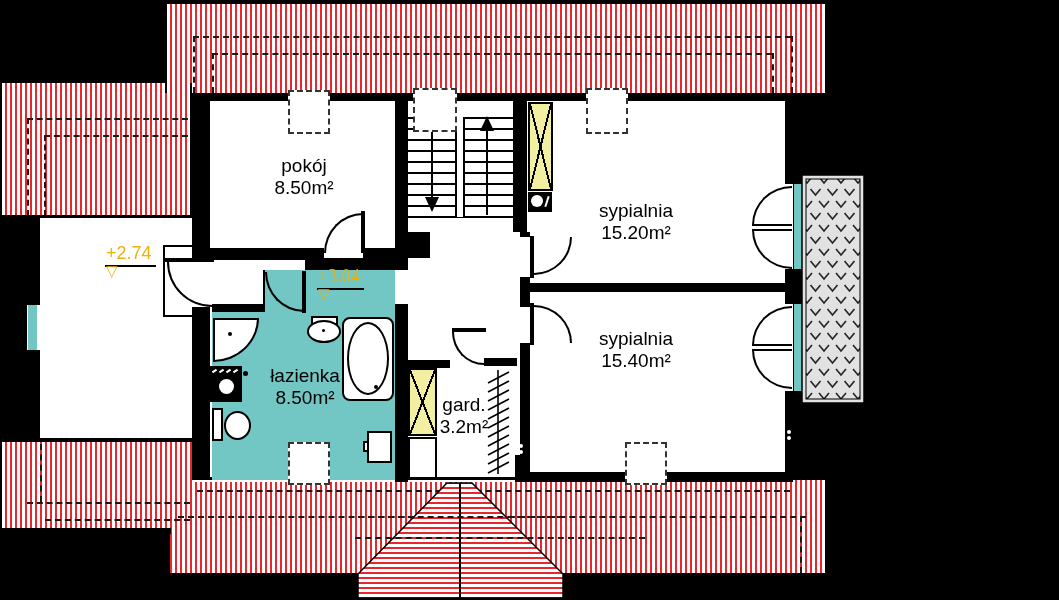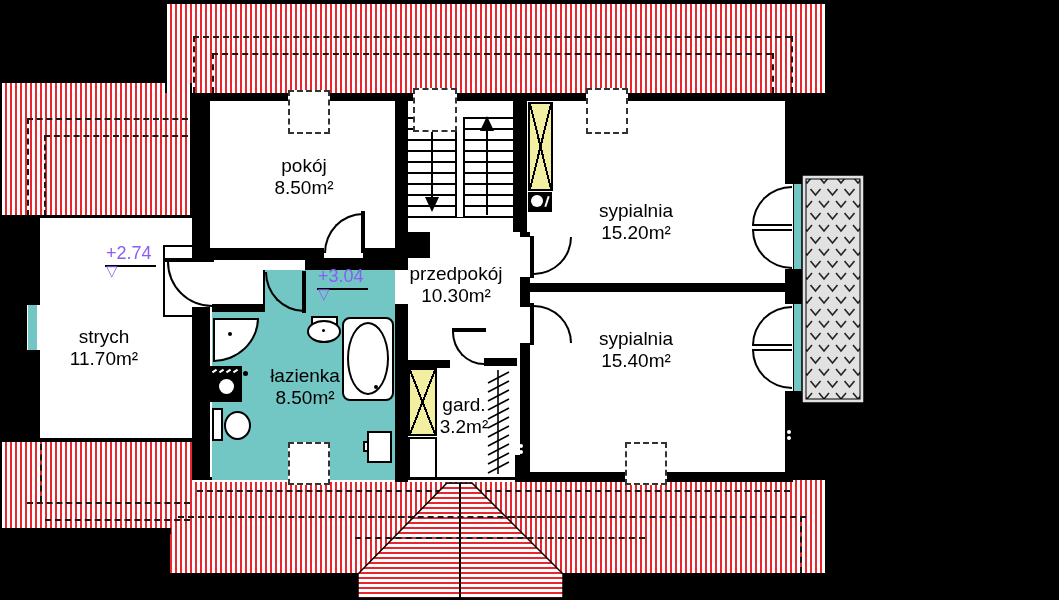--- a/index.html
+++ b/index.html
@@ -20,21 +20,21 @@
   .arc{position:absolute;box-sizing:border-box;}
   .arcBL{border-left:2px solid #000;border-bottom:2px solid #000;border-bottom-left-radius:100% 100%;}
   .arcTL{border-left:2px solid #000;border-top:2px solid #000;border-top-left-radius:100% 100%;}
   .arcTR{border-right:2px solid #000;border-top:2px solid #000;border-top-right-radius:100% 100%;}
   .arcBR{border-right:2px solid #000;border-bottom:2px solid #000;border-bottom-right-radius:100% 100%;}
   .fix{position:absolute;background:#fff;border:2px solid #000;box-sizing:border-box;}
   .dot{position:absolute;background:#000;border-radius:50%;}
   .treads{position:absolute;background:repeating-linear-gradient(180deg,#000 0 1.6px,transparent 1.6px 11px);}
   .room-label{position:absolute;transform:translateX(-50%);text-align:center;color:#000;
               font-size:19px;line-height:22px;white-space:nowrap;}
-  .datum{position:absolute;color:#8b5cf6;font-size:18px;}
+  .datum{position:absolute;color:#eab308;font-size:18px;}
   .datum .lbl{border-bottom:2px solid #000;padding:0 4px 1px 1px;display:inline-block;}
   .datum .tri{position:absolute;left:1px;top:19px;font-size:15px;}
   .wbreak{position:absolute;background:#fff;border-radius:50%;width:4px;height:4px;}
 </style>
 </head>
 <body>
 
 <div id="canvas">
 
   <div class="abs vstripes" style="left:165px;top:4px;width:662px;height:89px;"></div>
@@ -220,43 +220,35 @@
   <div class="wbreak" style="left:787px;top:436px;"></div>
 
   <div class="room-label" style="left:304px;top:155px;">
     <div>pokój</div>
     <div>8.50m²</div>
   </div>
   <div class="room-label" style="left:636px;top:200px;">
     <div>sypialnia</div>
     <div>15.20m²</div>
   </div>
-  <div class="room-label" style="left:456px;top:263px;">
-    <div>przedpokój</div>
-    <div>10.30m²</div>
-  </div>
   <div class="room-label" style="left:636px;top:328px;">
     <div>sypialnia</div>
     <div>15.40m²</div>
   </div>
-  <div class="room-label" style="left:104px;top:326px;">
-    <div>strych</div>
-    <div>11.70m²</div>
-  </div>
   <div class="room-label" style="left:305px;top:365px;">
     <div>łazienka</div>
     <div>8.50m²</div>
   </div>
   <div class="room-label" style="left:464px;top:394px;">
     <div>gard.</div>
     <div>3.2m²</div>
   </div>
 
   <div class="datum" style="left:105px;top:243px;">
     <span class="lbl">+2.74</span>
     <span class="tri">▽</span>
   </div>
-  <div class="datum" style="left:317px;top:266px;">
+  <div class="datum" style="left:317px;top:266px;font-family:Liberation Serif, serif;">
     <span class="lbl">+3.04</span>
     <span class="tri">▽</span>
   </div>
 
 </div>
 
 </body></html>

